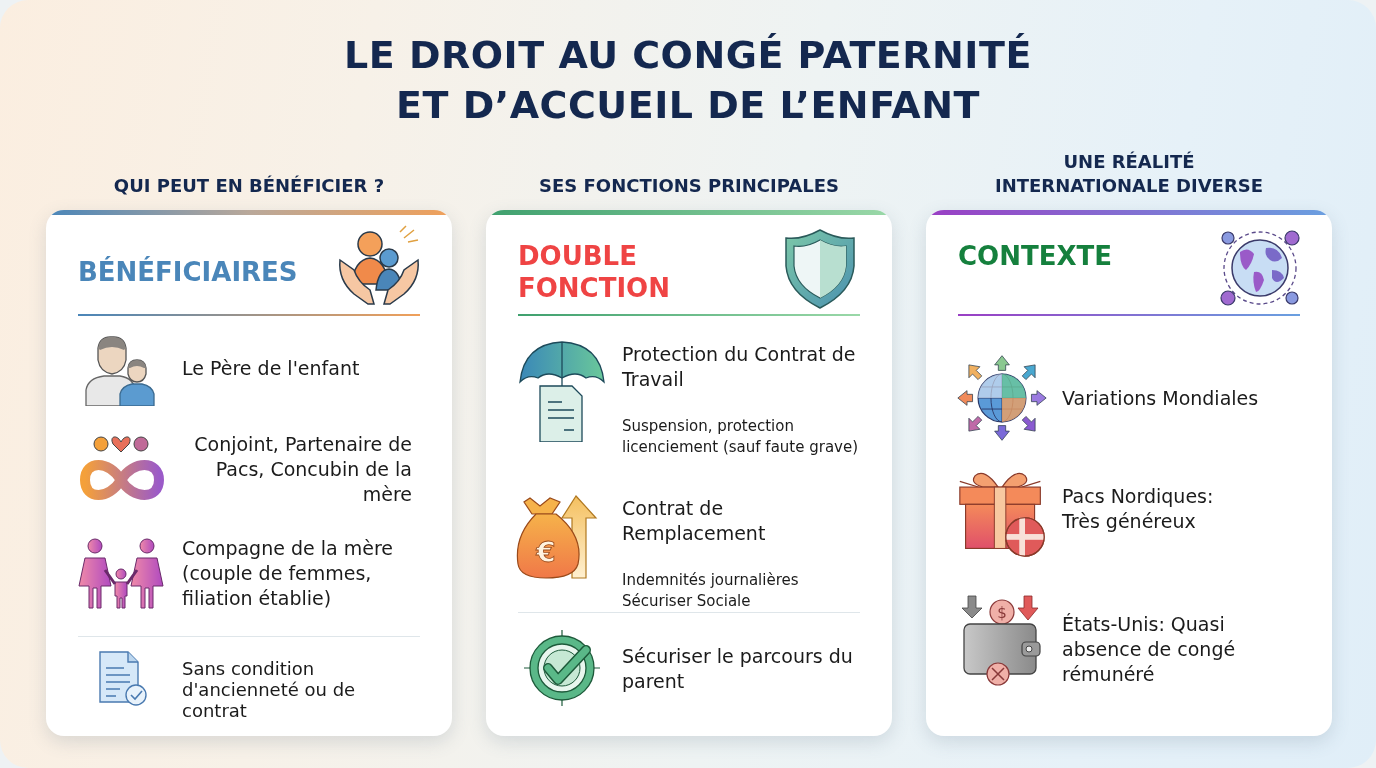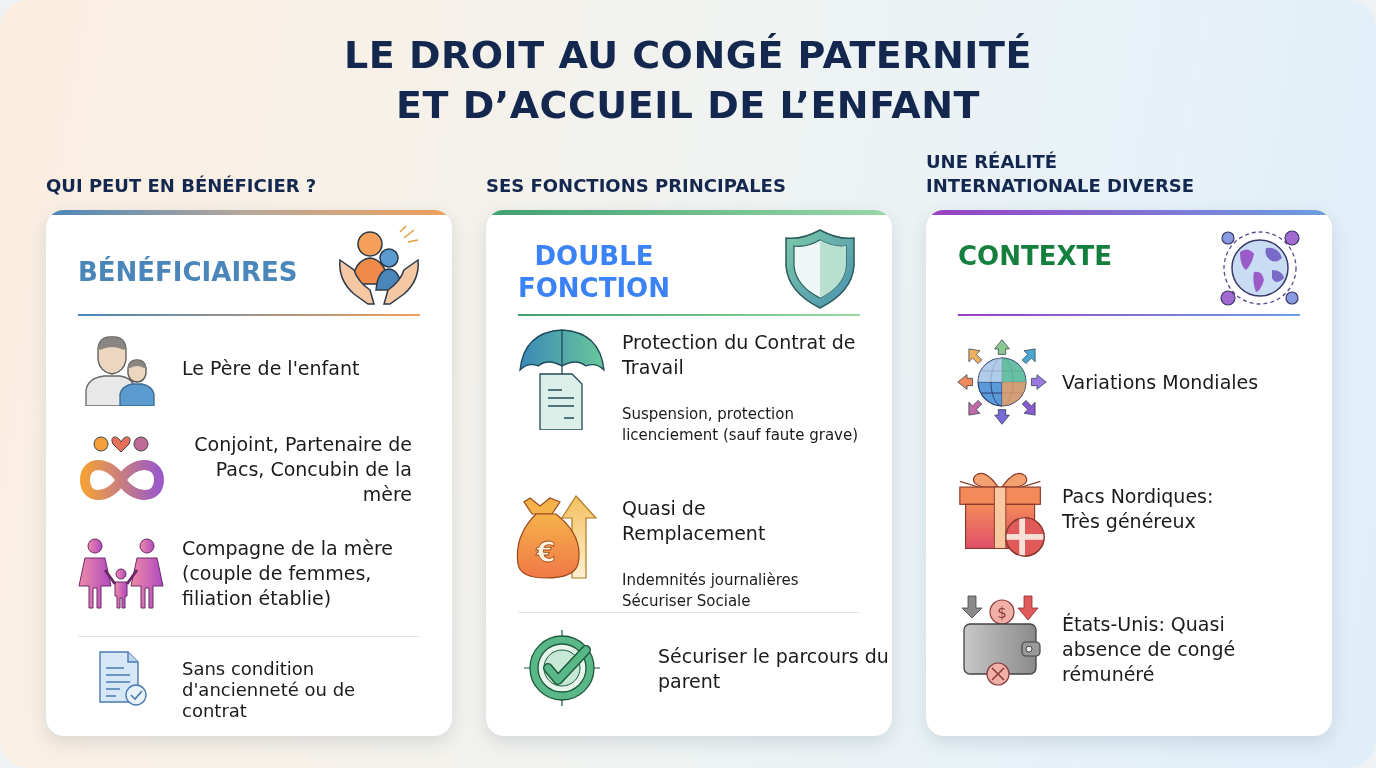--- a/index.html
+++ b/index.html
@@ -14,21 +14,21 @@
     border-radius: 28px;
     background: linear-gradient(100deg, #fbeee0 0%, #f7f1e8 25%, #eef3f3 55%, #e6f1f8 80%, #e0eef8 100%);
     overflow: hidden;
   }
   .main-title {
     position: absolute; left: 0; top: 30px; width: 1376px;
     text-align: center; color: #14284f;
     font-weight: bold; font-size: 38px; line-height: 50px; letter-spacing: 0.5px;
   }
   .col-heading {
-    position: absolute; color: #14284f;
+    position: absolute; text-align: center; color: #14284f;
     font-weight: bold; font-size: 18px; line-height: 24px;
   }
   .card {
     position: absolute; top: 210px; width: 406px; height: 526px;
     background: #ffffff; border-radius: 18px;
     box-shadow: 0 6px 18px rgba(80,100,120,0.18);
     overflow: hidden;
   }
   .card-topbar { position: absolute; left: 0; top: 0; width: 100%; height: 5px; }
   .card-title {
@@ -155,40 +155,40 @@
         </svg>
       </div>
       <div class="text" style="padding-top:8px;">
         <div class="t-small" style="width:230px;">Sans condition d'ancienneté ou de contrat</div>
       </div>
     </div>
   </div>
 
   <div class="card" style="left:486px;">
     <div class="card-topbar" style="background:linear-gradient(90deg,#3fa06e,#9ad8a8);"></div>
-    <div class="card-title" style="top:30px; color:#3b82f6;text-align:center;">
+    <div class="card-title" style="top:30px; color:#ef4444;">
       <div>DOUBLE</div>
       <div>FONCTION</div>
     </div>
 
     <svg class="header-icon" style="left:296px; top:16px;" width="76" height="84" viewBox="0 0 76 84">
       <defs>
         <linearGradient id="sh" x1="0" x2="1" y1="0" y2="1">
             <stop offset="0" stop-color="#7cc8a8"></stop>
             <stop offset="1" stop-color="#4a90b0"></stop>
           </linearGradient>
       </defs>
       <path d="M38 4 Q56 14 72 12 L72 40 Q70 66 38 82 Q6 66 4 40 L4 12 Q20 14 38 4 Z" fill="url(#sh)" stroke="#2a5a5a" stroke-width="1.5"></path>
       <path d="M38 14 Q52 22 64 20 L64 40 Q62 60 38 72 Q14 60 12 40 L12 20 Q24 22 38 14 Z" fill="#eef6f6" stroke="#2a5a5a" stroke-width="1.2"></path>
       <path d="M38 14 Q52 22 64 20 L64 40 Q62 60 38 72 Z" fill="#b8dfd0"></path>
     </svg>
 
     <div class="card-rule" style="top:104px; background:linear-gradient(90deg,#3fa06e,#9ad8a8);"></div>
 
-    <div class="item" style="top:116px;">
+    <div class="item" style="top:128px;">
       <div class="icon">
         <svg width="92" height="104" viewBox="0 0 92 104">
           <defs>
               <linearGradient id="um" x1="0" x2="1">
                 <stop offset="0" stop-color="#3a88b8"></stop>
                 <stop offset="1" stop-color="#6ac89a"></stop>
               </linearGradient>
             </defs>
           <path d="M4 44 Q8 6 46 4 Q84 6 88 44 Q80 36 70 40 Q60 32 46 40 Q32 32 22 40 Q12 36 4 44 Z" fill="url(#um)" stroke="#1d4a5a" stroke-width="1.3"></path>
           <path d="M46 4 L46 50" stroke="#1d4a5a" stroke-width="1.3"></path>
@@ -215,28 +215,28 @@
                 <stop offset="1" stop-color="#fff0d0"></stop>
               </linearGradient>
           </defs>
           <path d="M60 4 L80 26 L70 26 L70 86 L56 86 L56 26 L46 26 Z" fill="url(#arr)" stroke="#b07820" stroke-width="1.2"></path>
           <path d="M14 6 L24 14 L34 6 L44 10 L36 22 L16 22 L8 10 Z" fill="#f6b24a" stroke="#9a4a1a" stroke-width="1.2"></path>
           <path d="M16 22 L36 22 Q64 44 58 72 Q54 86 26 86 Q0 86 -2 72 Q-6 44 16 22 Z" fill="url(#bag)" stroke="#9a4a1a" stroke-width="1.2" transform="translate(4,0)"></path>
           <text x="30" y="70" font-size="28" font-weight="bold" text-anchor="middle" fill="#fff3e0" stroke="#9a4a1a" stroke-width="0.8" font-family="DejaVu Sans, sans-serif">€</text>
         </svg>
       </div>
       <div class="text" style="padding-top:4px;">
-        <div class="t-main" style="width:200px;">Quasi de Remplacement</div>
+        <div class="t-main" style="width:200px;">Contrat de Remplacement</div>
         <div class="t-sub" style="width:220px;">Indemnités journalières Sécuriser Sociale</div>
       </div>
     </div>
 
     <div class="thin-rule" style="top:402px;"></div>
 
-    <div class="item" style="top:418px;gap:36px;">
+    <div class="item" style="top:418px;">
       <div class="icon">
         <svg width="80" height="80" viewBox="0 0 80 80">
           <path d="M40 2 L40 78 M2 40 L78 40" stroke="#1d5a3a" stroke-width="1.2"></path>
           <circle cx="40" cy="40" r="32" fill="#5ab888" stroke="#1d5a3a" stroke-width="1.3"></circle>
           <circle cx="40" cy="40" r="24" fill="#e8f6ee" stroke="#1d5a3a" stroke-width="1.3"></circle>
           <circle cx="40" cy="40" r="18" fill="#c6e8d4" stroke="#1d5a3a" stroke-width="1"></circle>
           <path d="M26 40 L36 52 L64 22" fill="none" stroke="#1d5a3a" stroke-width="10" stroke-linecap="round" stroke-linejoin="round"></path>
           <path d="M26 40 L36 52 L64 22" fill="none" stroke="#5ab888" stroke-width="7" stroke-linecap="round" stroke-linejoin="round"></path>
         </svg>
       </div>
@@ -260,21 +260,21 @@
       <path d="M48 22 Q60 20 64 32 Q58 38 52 34 Q46 30 48 22 Z" fill="#7a6ac8"></path>
       <path d="M54 44 Q64 44 66 52 Q58 60 54 52 Z" fill="#7a6ac8"></path>
       <circle cx="10" cy="12" r="6" fill="#8a9ae0" stroke="#3a3a6a" stroke-width="1.2"></circle>
       <circle cx="74" cy="12" r="7" fill="#a06ad0" stroke="#3a3a6a" stroke-width="1.2"></circle>
       <circle cx="10" cy="72" r="7" fill="#a06ad0" stroke="#3a3a6a" stroke-width="1.2"></circle>
       <circle cx="74" cy="72" r="6" fill="#8a9ae0" stroke="#3a3a6a" stroke-width="1.2"></circle>
     </svg>
 
     <div class="card-rule" style="top:104px; background:linear-gradient(90deg,#9a3fc4,#6aa0e0);"></div>
 
-    <div class="item" style="top:124px;">
+    <div class="item" style="top:140px;">
       <div class="icon">
         <svg width="100" height="96" viewBox="0 0 100 96">
           <circle cx="50" cy="48" r="26" fill="#5a9ad8" stroke="#2a3a6a" stroke-width="1.3"></circle>
           <path d="M50 22 L50 74 M24 48 L76 48" stroke="#2a3a6a" stroke-width="1"></path>
           <ellipse cx="50" cy="48" rx="12" ry="26" fill="none" stroke="#2a3a6a" stroke-width="1"></ellipse>
           <path d="M28 36 L72 36 M28 60 L72 60" stroke="#2a3a6a" stroke-width="1"></path>
           <path d="M50 22 A26 26 0 0 1 76 48 L50 48 Z" fill="#6ac89a" opacity="0.8"></path>
           <path d="M50 48 L76 48 A26 26 0 0 1 50 74 Z" fill="#f0a060" opacity="0.8"></path>
           <path d="M24 48 A26 26 0 0 1 50 22 L50 48 Z" fill="#e8eef8" opacity="0.6"></path>
           <g stroke="#2a3a4a" stroke-width="0.8">

